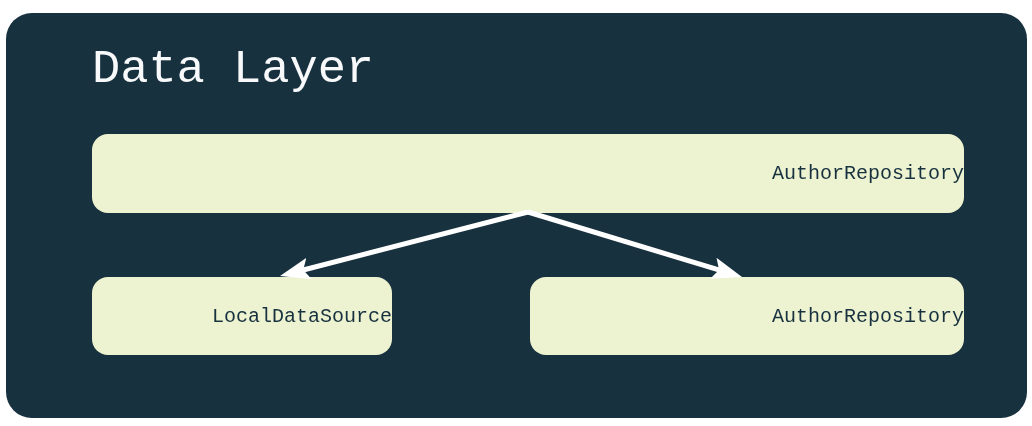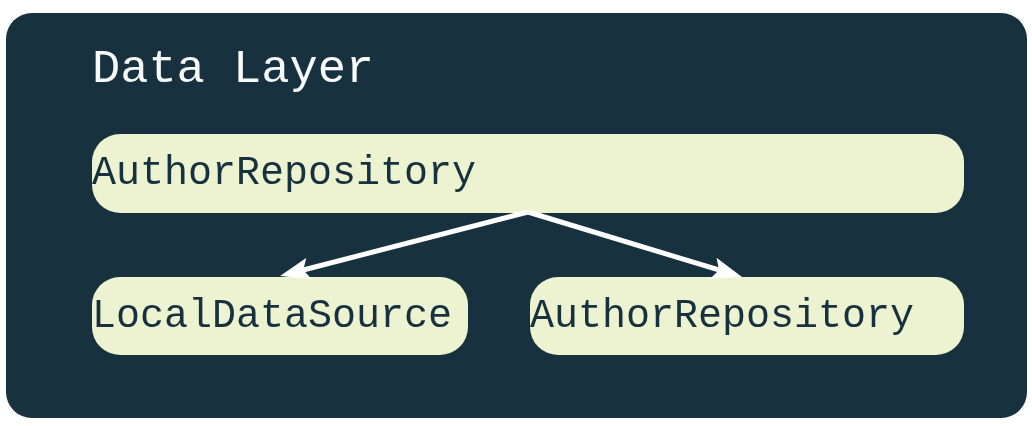--- a/index.html
+++ b/index.html
@@ -29,30 +29,30 @@
     top: 30px;
     font-size: 47px;
     line-height: 1.15;
     font-weight: 400;
     color: var(--title_text, #F8F9FA);
     white-space: nowrap;
   }
   .node {
     position: absolute;
     background: var(--node_bg, #EDF3D1);
-    border-radius: 28px;
+    border-radius: 16px;
     display: flex;
     align-items: center;
-    justify-content: flex-start;
-    font-size: 40px;
+    justify-content: flex-end;
+    font-size: 20px;
     color: var(--node_text, #17313F);
     white-space: nowrap;
   }
   .node-repository { left: 86px; top: 121px; width: 872px; height: 79px; }
-  .node-local      { left: 86px; top: 264px; width: 376px; height: 78px; }
+  .node-local      { left: 86px; top: 264px; width: 300px; height: 78px; }
   .node-network    { left: 524px; top: 264px; width: 434px; height: 78px; }
   .arrows-layer {
     position: absolute;
     left: 0;
     top: 0;
     width: 1032px;
     height: 426px;
     pointer-events: none;
   }
   .arrow-line {

